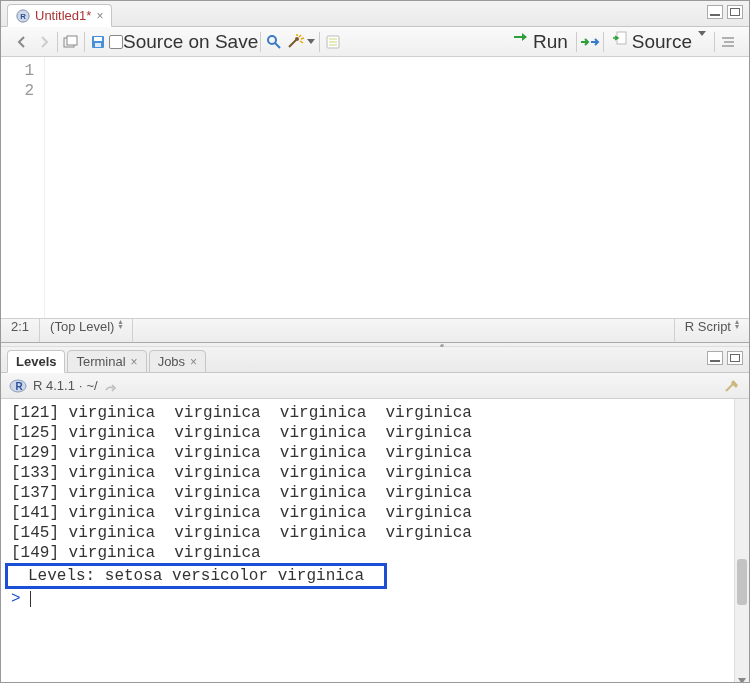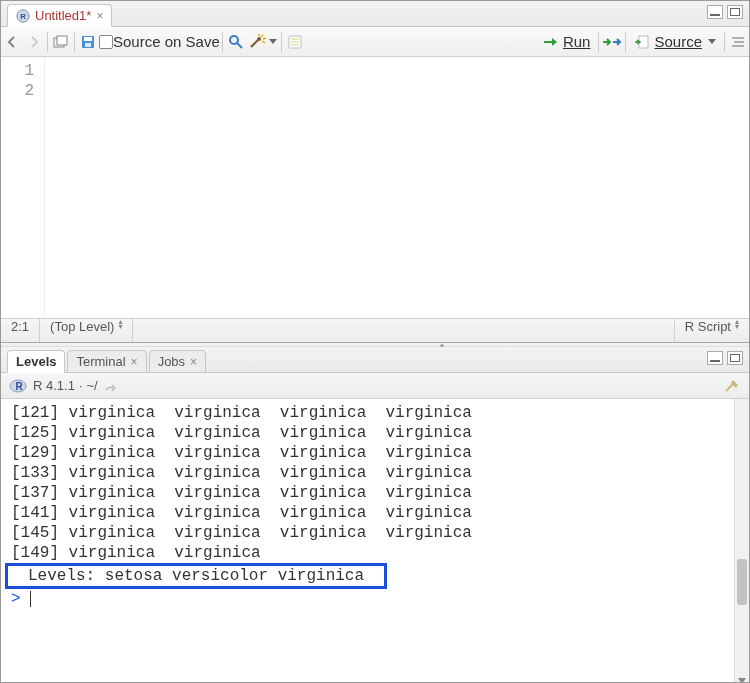--- a/index.html
+++ b/index.html
@@ -59,42 +59,42 @@
     content:""; position:absolute; left:2px; right:2px; bottom:2px; height:2px; background:#666;
   }
   .winbtn.max::after{
     content:""; position:absolute; left:2px; right:2px; top:2px; bottom:2px; border:1.5px solid #666;
   }
 
   
   .toolbar {
     height: 30px;
     display: flex; align-items: center;
-    padding: 0 0;
+    padding: 0 10px;
     background: linear-gradient(#fafafa,#efefef);
     border-bottom: 1px solid #cfcfcf;
     color: #333;
-    font-size: 15px;
+    font-size: 19px;
   }
   .sep { width:1px; height:20px; background:#ccc; margin: 0 2px; }
   .icon-btn {
     display:flex; align-items:center; justify-content:center;
     width: 22px; height: 22px;
     border-radius: 3px;
   }
   .dropdown-caret {
     display:inline-block; margin-left:2px;
     border-left:4px solid transparent; border-right:4px solid transparent;
     border-top:5px solid #666;
   }
   .chk { width:14px; height:14px; border:1px solid #888; border-radius:2px; background:#fff; }
   .spacer { flex: 1; }
   .txtbtn {
-    display:flex; align-items:center; gap:4px;
-    padding: 2px 6px; border-radius:3px;text-decoration:underline;
+    display:flex; align-items:flex-start; gap:4px;
+    padding: 2px 6px; border-radius:3px;
   }
 
   
   .editor-body {
     flex: 1; display:flex; background:#fff; overflow:hidden;
     font-family: "Courier New", monospace; font-size: 16px;
   }
   .gutter {
     width: 44px; background:#fff; color:#999; text-align:right;
     padding: 4px 10px 0 0; border-right:1px solid #eee;

